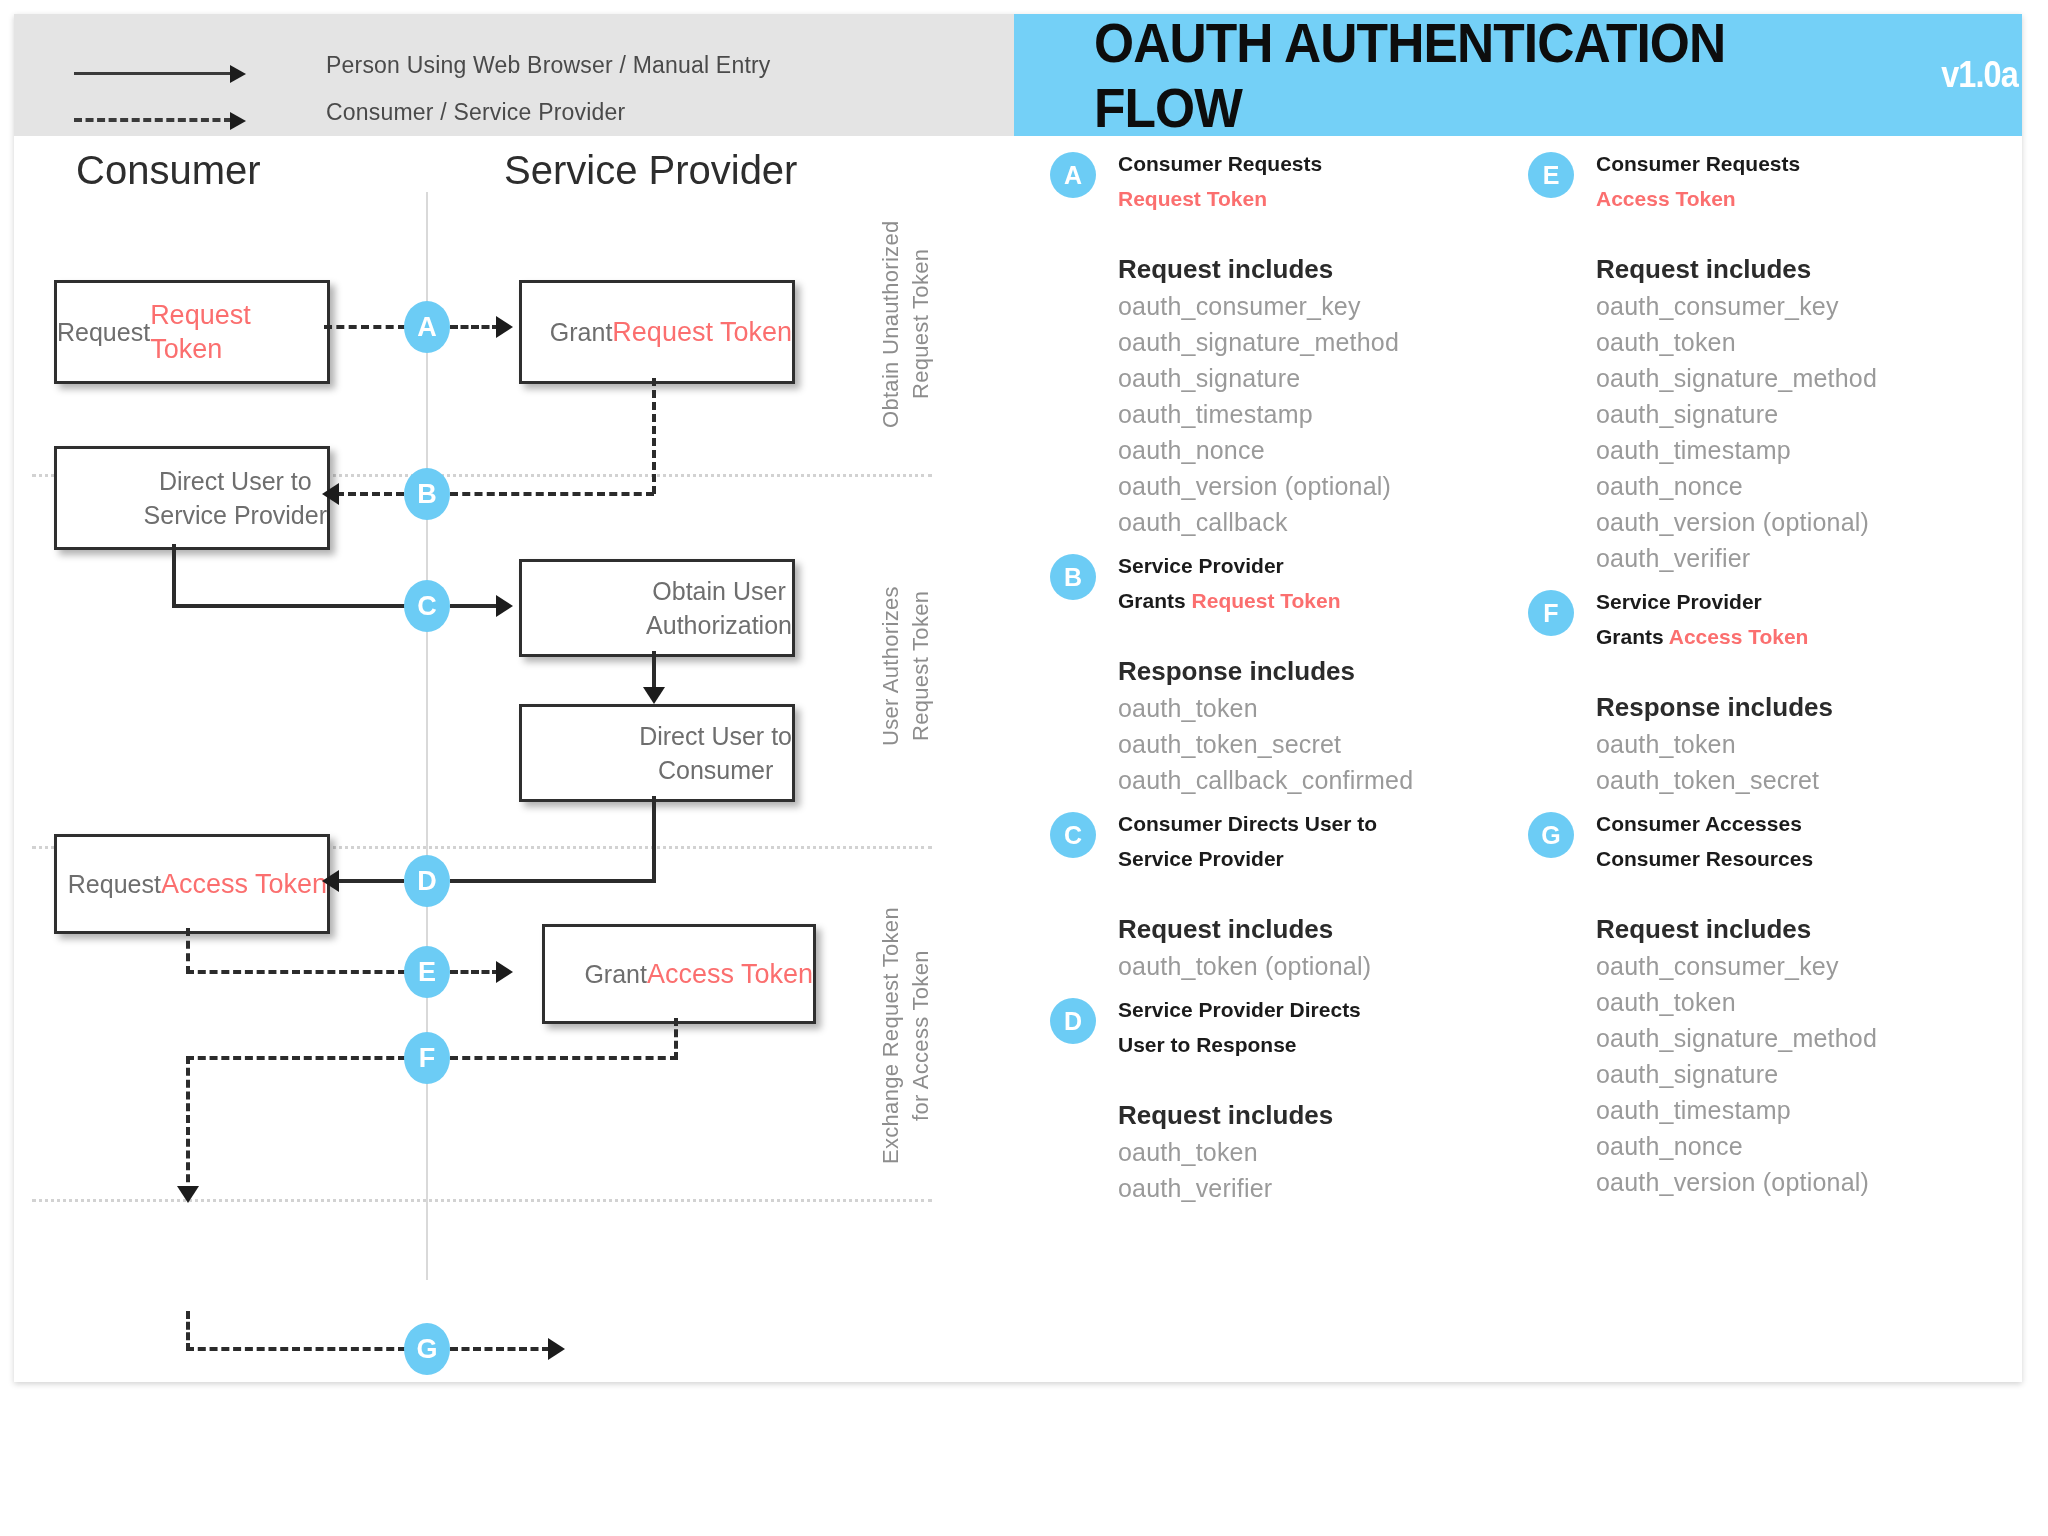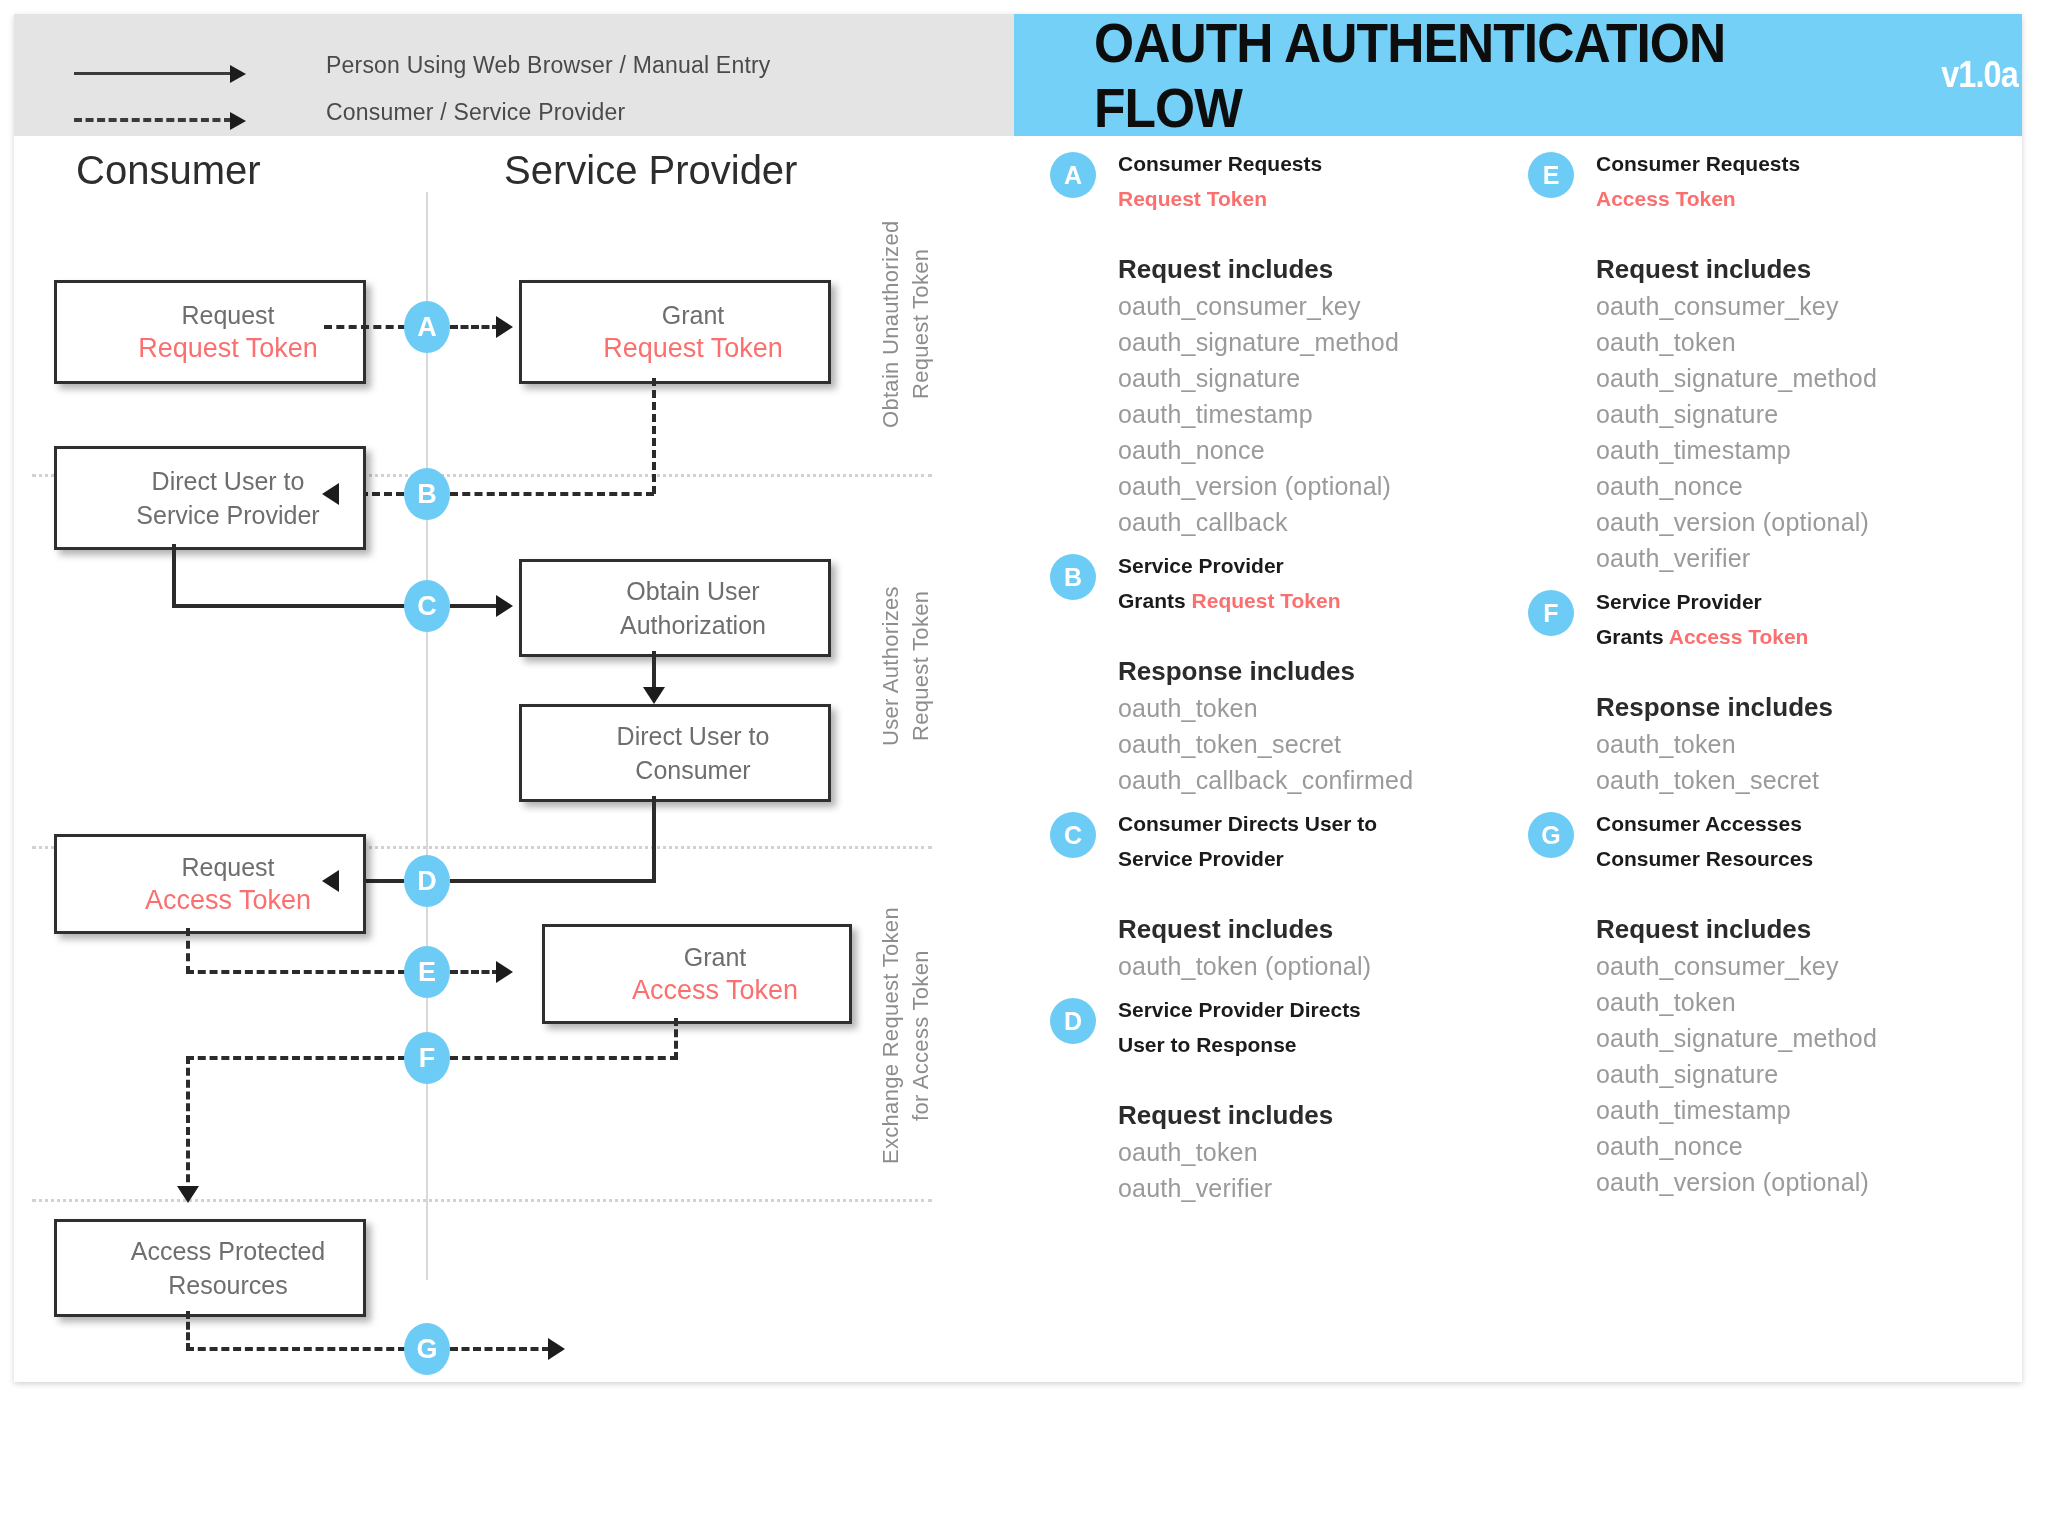--- a/index.html
+++ b/index.html
@@ -73,21 +73,21 @@
     position:absolute;
     writing-mode:vertical-rl;
     transform:rotate(180deg);
     font-size:22px;color:#8d8d8d;line-height:30px;text-align:center;
     white-space:pre-line;letter-spacing:.3px;
   }
 
   .node{
     position:absolute;background:#ffffff;border:3px solid #2f2f2f;
     box-shadow:5px 5px 7px rgba(0,0,0,0.30);
-    display:flex;flex-direction:column;align-items:center;justify-content:center;padding-left:36px;
+    display:flex;flex-direction:row;align-items:center;justify-content:flex-end;
   }
   .node .t1{font-size:25px;color:#6e6e6e;line-height:32px;}
   .node .t2{font-size:27px;color:#fb6f6f;line-height:34px;}
   .node .t1.two{line-height:34px;text-align:center;}
 
   .badge{
     position:absolute;width:46px;height:52px;border-radius:23px/26px;
     background:#6cccf5;color:#ffffff;font-size:27px;font-weight:bold;
     display:flex;align-items:center;justify-content:center;z-index:6;
   }
@@ -233,24 +233,20 @@
       <span class="t2">Access Token</span>
     </div>
 
     <div class="edge dv" style="left:660px;top:882px;height:42px;"></div>
     <div class="edge dh" style="left:436px;top:920px;width:228px;"></div>
     <div class="edge dh" style="left:172px;top:920px;width:220px;"></div>
     <div class="edge dv" style="left:172px;top:920px;height:138px;"></div>
     <div class="tip down" style="left:163px;top:1050px;"></div>
     <div class="badge" style="left:390px;top:896px;">F</div>
 
-    <div class="node" style="left:40px;top:1083px;width:270px;height:92px;">
-      <span class="t1 two" style="white-space:pre-line">Access Protected
-Resources</span>
-    </div>
 
     <div class="edge dv" style="left:172px;top:1175px;height:40px;"></div>
     <div class="edge dh" style="left:172px;top:1211px;width:220px;"></div>
     <div class="edge dh" style="left:436px;top:1211px;width:100px;"></div>
     <div class="tip right" style="left:534px;top:1202px;"></div>
     <div class="badge" style="left:390px;top:1187px;">G</div>
 
   </div>
 
   <div class="panel">

